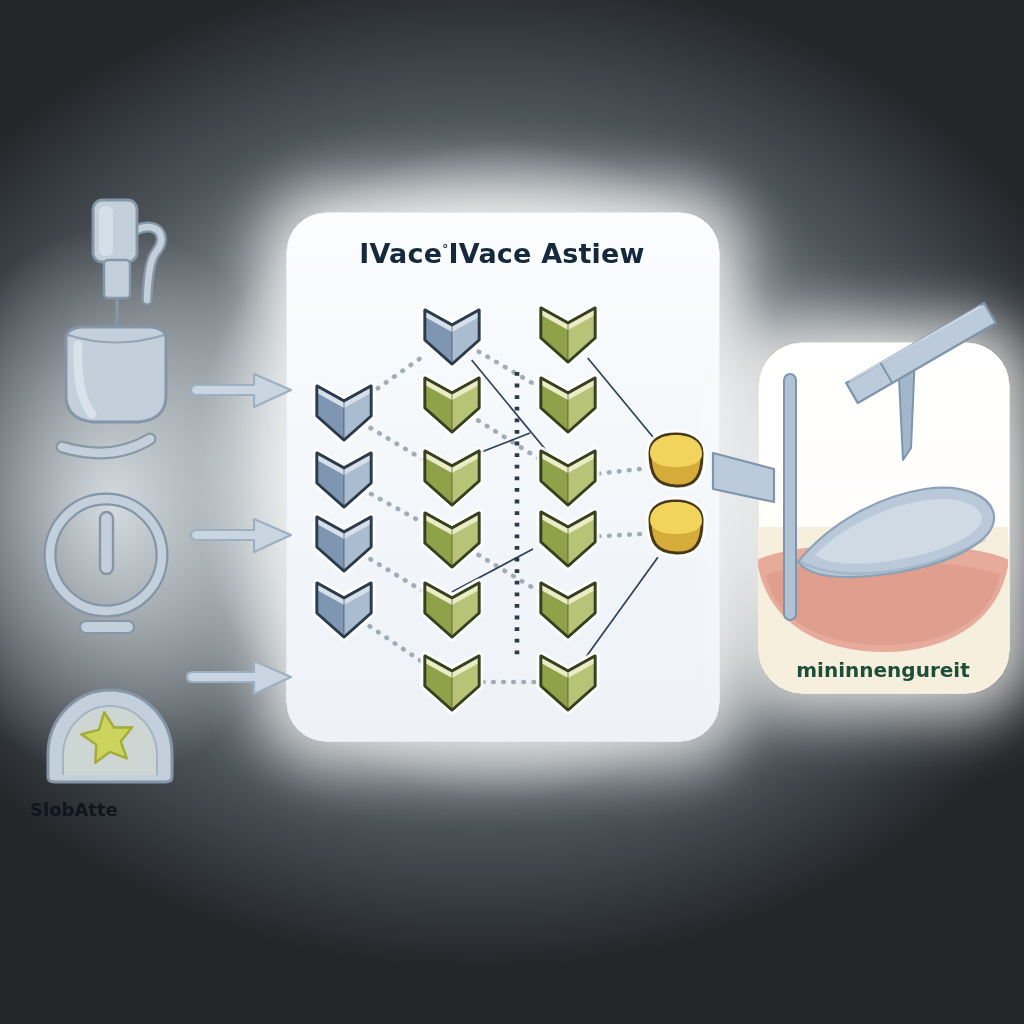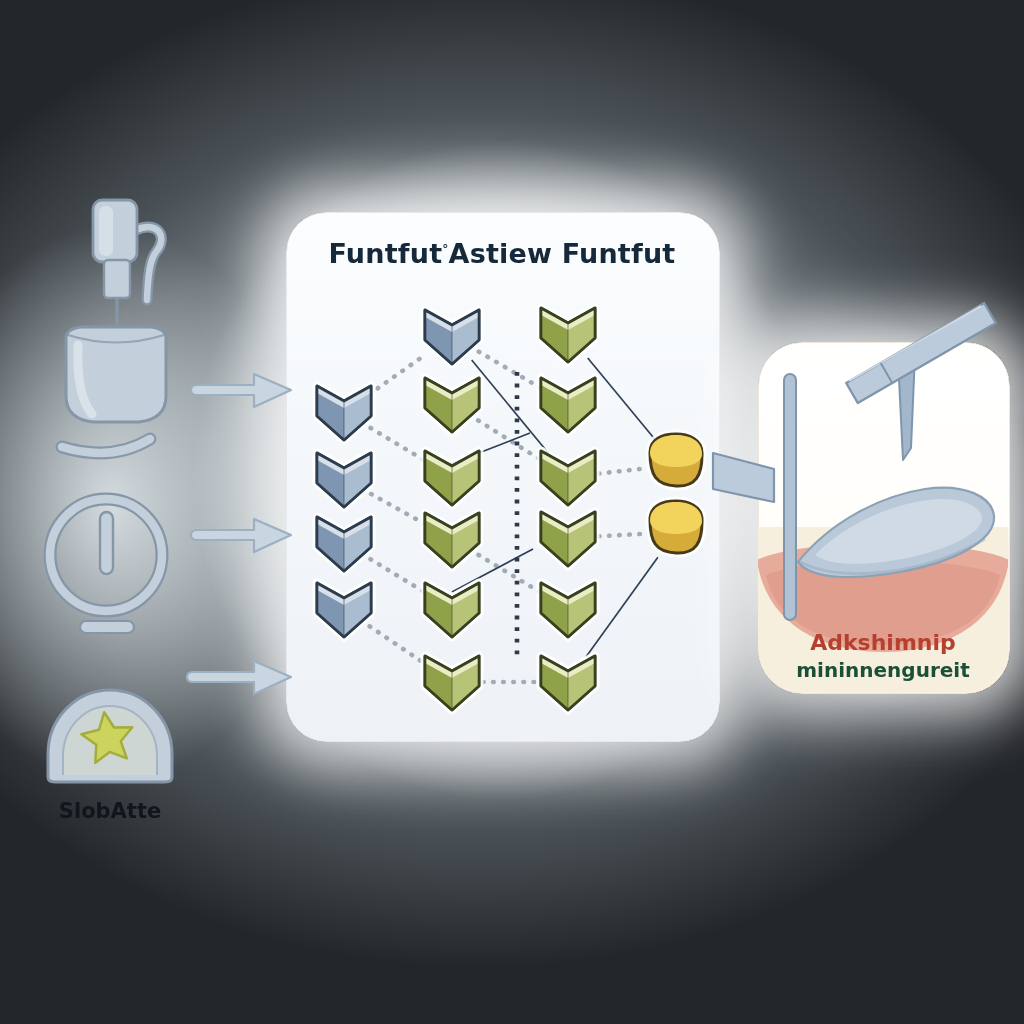--- a/index.html
+++ b/index.html
@@ -24,22 +24,22 @@
     border:1px solid #eee8da;
   }
   svg.gfx{position:absolute;left:0;top:0;z-index:5;}
   .txt{position:absolute;z-index:8;}
   .panel-title{
     left:286px;top:238px;width:432px;text-align:center;
     font-size:27px;font-weight:600;letter-spacing:0.2px;color:var(--title_color,#16293b);
   }
   .panel-title .sup{font-size:0.45em;vertical-align:super;font-weight:700;}
   .left-label{
-    left:30px;top:799px;width:160px;text-align:center;
-    font-size:21px;font-weight:600;color:var(--label_color,#10161c);
+    left:30px;top:799px;width:160px;text-align:left;
+    font-size:18px;font-weight:600;color:var(--label_color,#10161c);
   }
   .caption1{left:758px;top:630px;width:250px;text-align:center;font-size:22px;font-weight:700;color:var(--caption_red,#bb4334);}
   .caption2{left:758px;top:658px;width:250px;text-align:center;font-size:20px;font-weight:700;color:var(--caption_green,#1d5038);}
 </style>
 </head>
 <body>
 
 <div class="stage">
 
   <div class="card center-card"></div>
@@ -272,18 +272,17 @@
       <path d="M815,555 C845,524 890,505 928,500 C958,496 980,505 982,517 C984,532 950,550 902,559 C865,566 830,566 815,555 Z" fill="var(--flap_light)"></path>
       <path d="M800,562 C840,582 920,577 985,539" fill="none" stroke="#8fa3b6" stroke-width="3" opacity="0.45"></path>
       <polygon points="898,358 915,354 911,448 903,460" fill="var(--steel_deep)" stroke="var(--steel_stroke)" stroke-width="2" stroke-linejoin="round"></polygon>
       <polygon points="857.8,403 995.8,323 984.2,303 846.2,383" fill="var(--steel)" stroke="var(--steel_stroke)" stroke-width="2.4" stroke-linejoin="round"></polygon>
       <line x1="849" y1="381" x2="981" y2="306" stroke="#e8eef4" stroke-width="2" opacity="0.75"></line>
       <line x1="892.3" y1="383" x2="880.7" y2="363" stroke="var(--steel_stroke)" stroke-width="2"></line>
     </g>
   </svg>
 
   <div class="txt panel-title">
-    <span>Funtfut</span><span class="sup">°</span><span>Astiew Funtfut</span>
+    <span>IVace</span><span class="sup">°</span><span>IVace Astiew</span>
   </div>
   <div class="txt left-label">SlobAtte</div>
-  <div class="txt caption1">Adkshimnip</div>
   <div class="txt caption2">mininnengureit</div>
 </div>
 
 </body></html>

